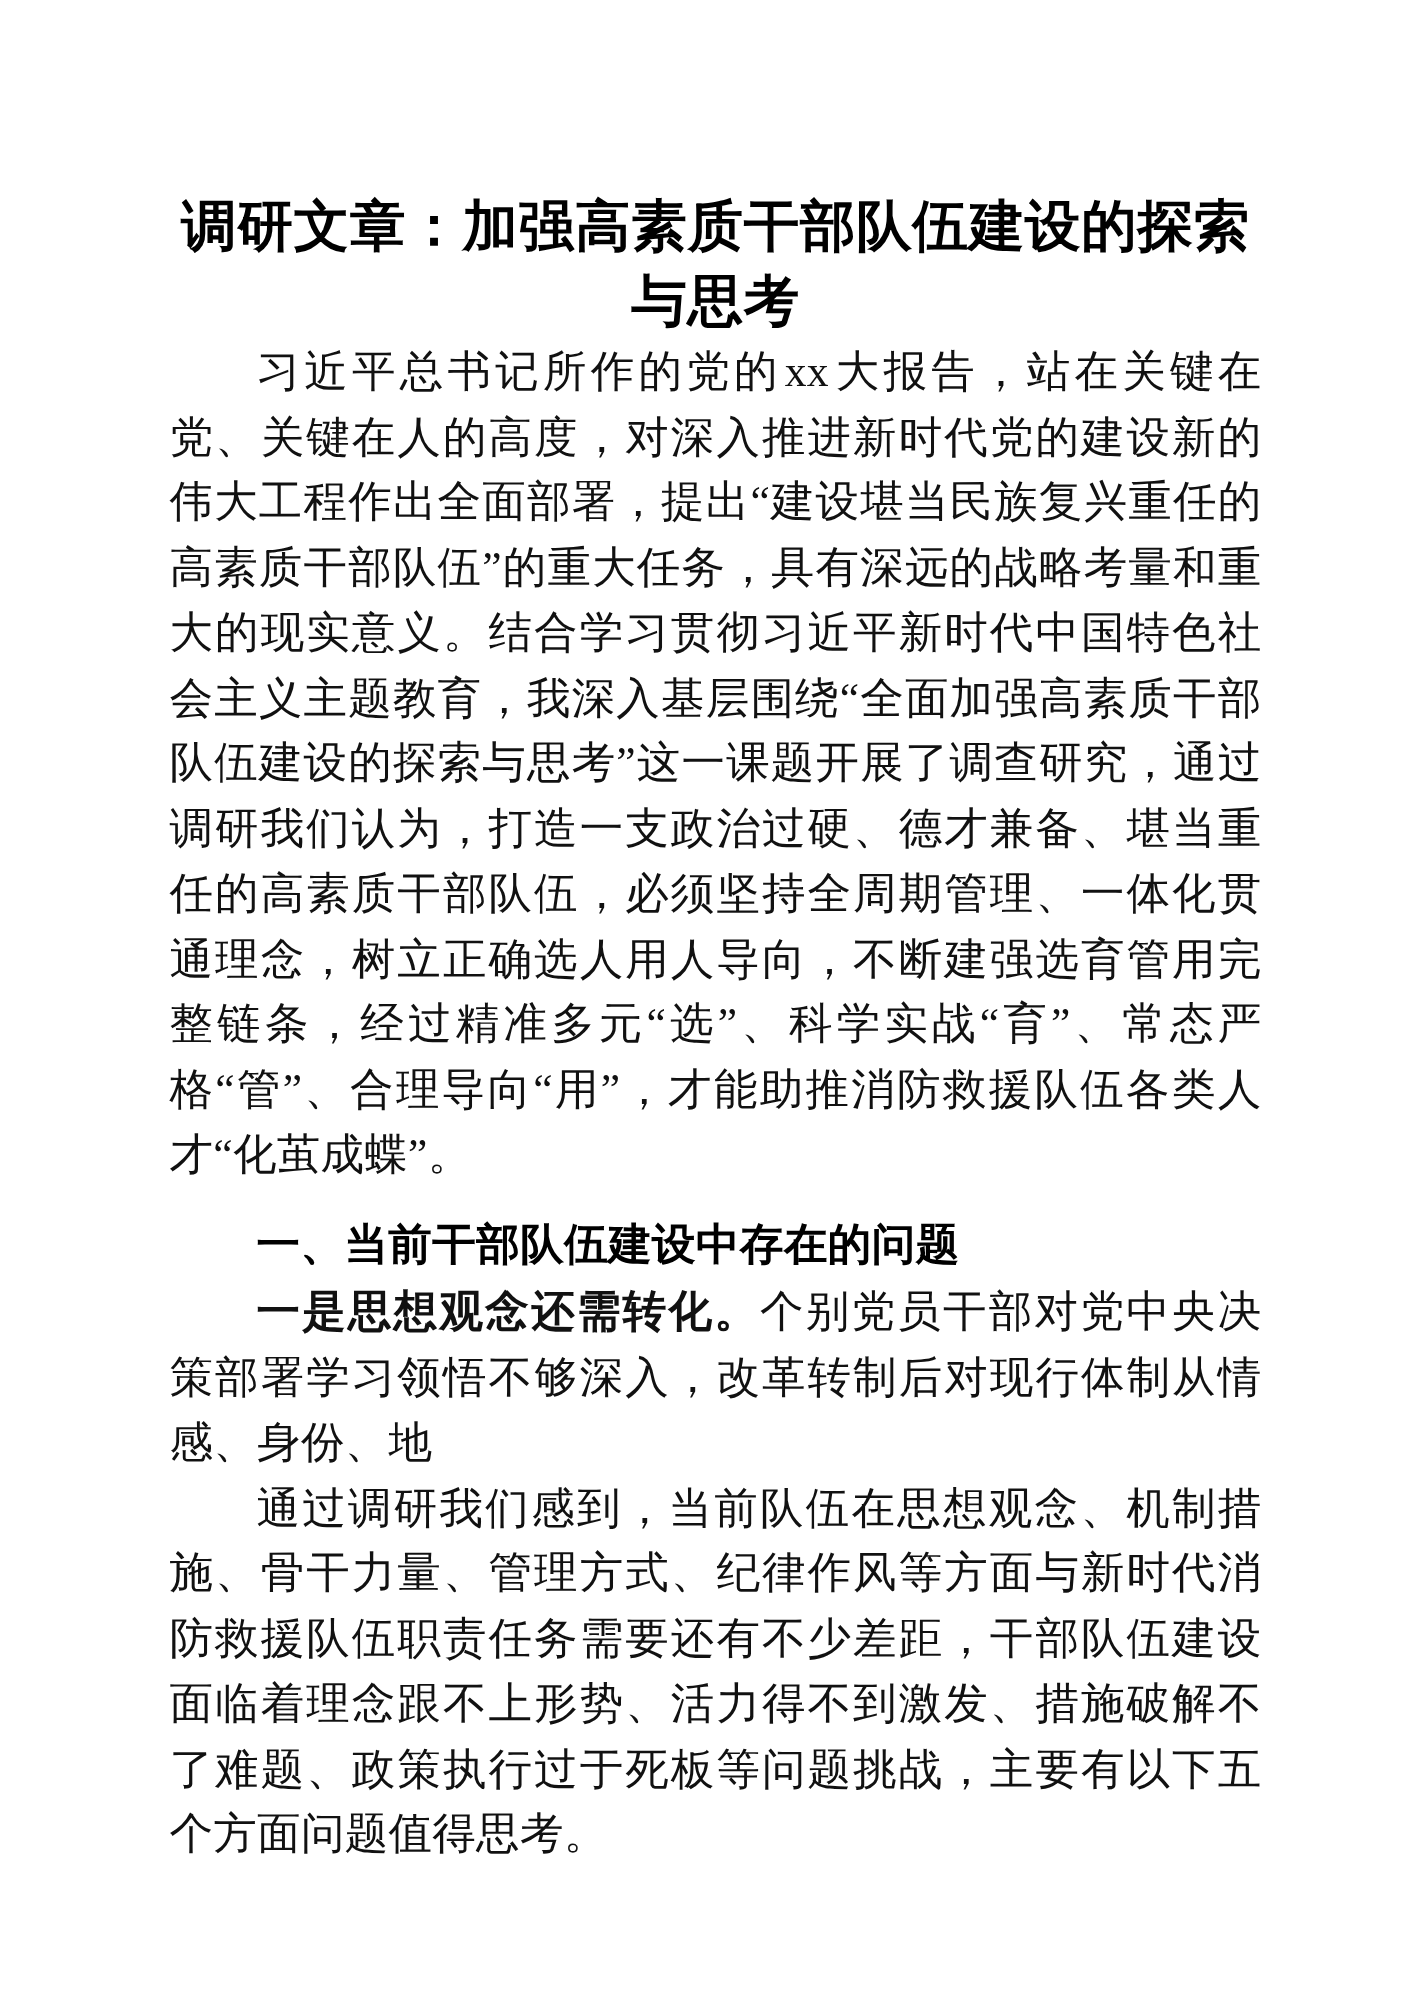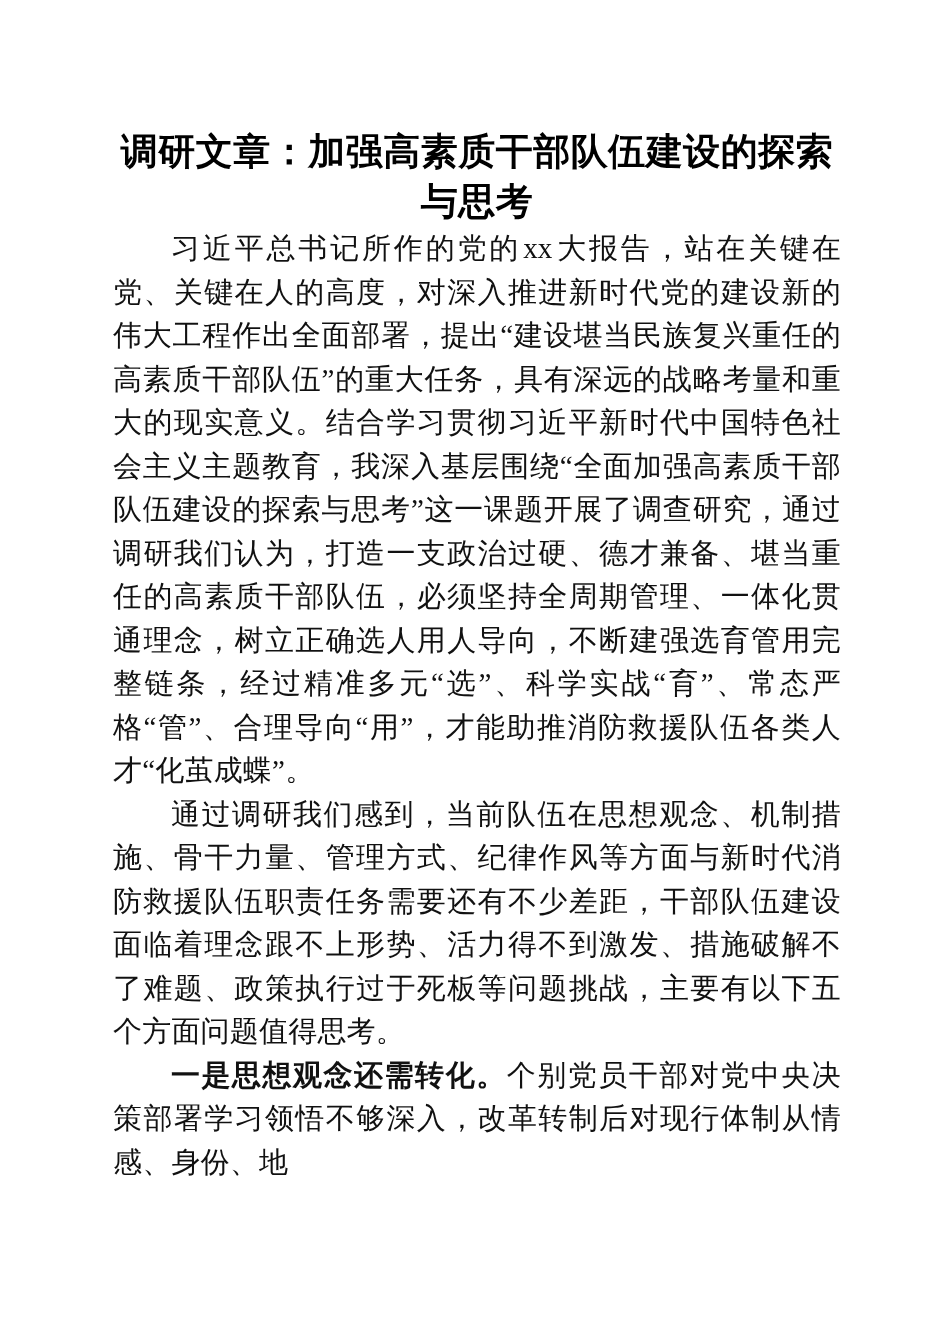--- a/index.html
+++ b/index.html
@@ -94,19 +94,20 @@
 </head>
 <body>
 
 <div class="page">
   <div class="doc-body">
 
     <h1 class="doc-title">调研文章：加强高素质干部队伍建设的探索与思考</h1>
 
     <p class="para first"><span>习近平总书记所作的党的</span><span class="latin">xx</span><span>大报告，站在关键在党、关键在人的高度，对深入推进新时代党的建设新的伟大工程作出全面部署，提出“建设堪当民族复兴重任的高素质干部队伍”的重大任务，具有深远的战略考量和重大的现实意义。结合学习贯彻习近平新时代中国特色社会主义主题教育，我深入基层围绕“全面加强高素质干部队伍建设的探索与思考”这一课题开展了调查研究，通过调研我们认为，打造一支政治过硬、德才兼备、堪当重任的高素质干部队伍，必须坚持全周期管理、一体化贯通理念，树立正确选人用人导向，不断建强选育管用完整链条，经过精准多元“选”、科学实战“育”、常态严格“管”、合理导向“用”，才能助推消防救援队伍各类人才“化茧成蝶”。</span></p>
 
+    <h2 class="section-heading heading-gap-top heading-gap-bottom">一、当前干部队伍建设中存在的问题</h2>
+
+    <p class="para spaced"><span class="lead">一是思想观念还需转化。</span><span>个别党员干部对党中央决策部署学习领悟不够深入，改革转制后对现行体制从情感、身份、地</span></p>
 
     <p class="para after-heading">通过调研我们感到，当前队伍在思想观念、机制措施、骨干力量、管理方式、纪律作风等方面与新时代消防救援队伍职责任务需要还有不少差距，干部队伍建设面临着理念跟不上形势、活力得不到激发、措施破解不了难题、政策执行过于死板等问题挑战，主要有以下五个方面问题值得思考。</p>
-
-    <p class="para spaced"><span class="lead">一是思想观念还需转化。</span><span>个别党员干部对党中央决策部署学习领悟不够深入，改革转制后对现行体制从情感、身份、地</span></p>
 
   </div>
 </div>
 
 </body></html>

